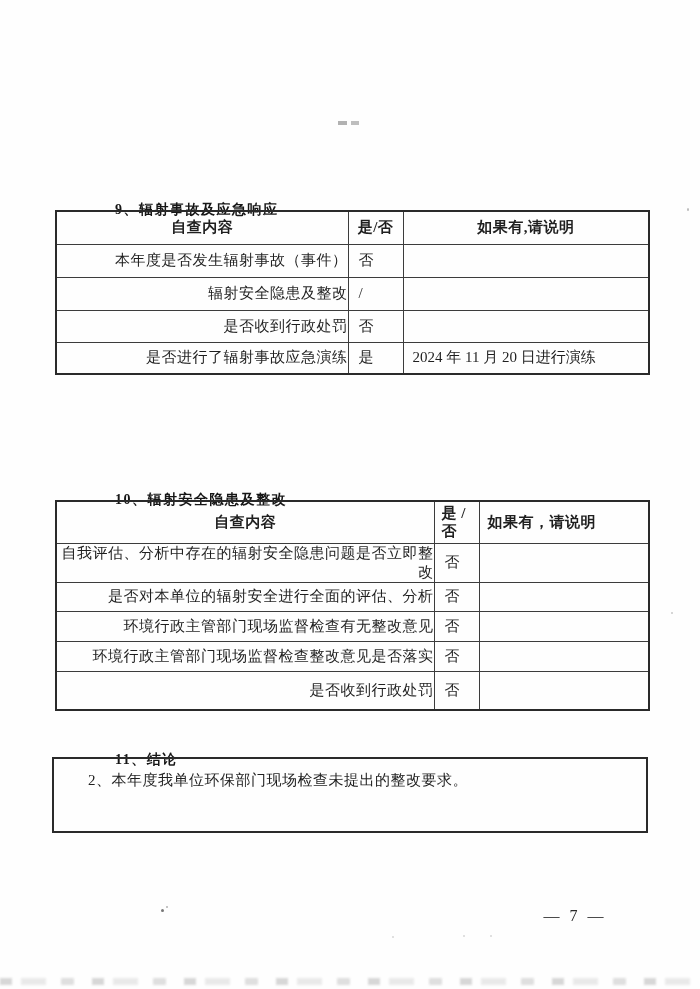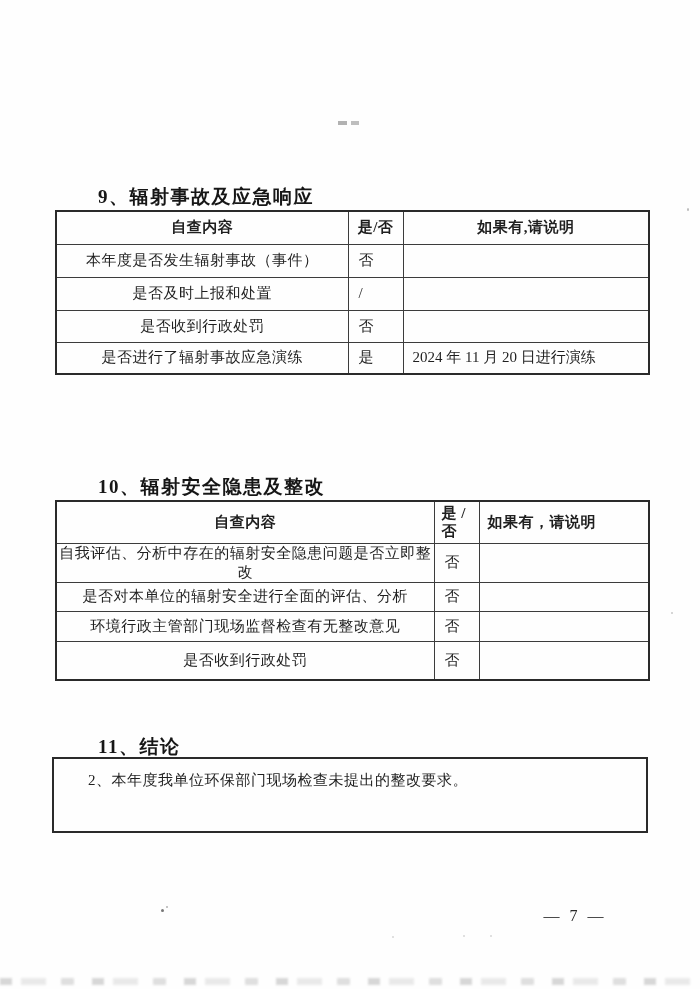--- a/index.html
+++ b/index.html
@@ -3,33 +3,33 @@
 <meta charset="utf-8">
 <style>
   html,body { margin:0; padding:0; background:#e8e8e8; }
   .page {
     position:relative; width:700px; height:989px; margin:0 auto;
     background:#fefefe; overflow:hidden;
     font-family:"Liberation Serif","DejaVu Serif",serif;
     color:#1e1e1e;
   }
   .sec-title {
-    position:absolute; margin:0; font-size:19px; font-weight:bold;
+    position:absolute; margin:17px; font-size:14px; font-weight:bold;
     letter-spacing:1.5px; color:#161616; white-space:nowrap;
   }
   table.sheet {
     position:absolute; border-collapse:collapse; table-layout:fixed;
     border:2px solid #2a2a2a; background:transparent;
   }
   .sheet th, .sheet td {
     border:1px solid #3c3c3c; font-size:15px; color:#1f1f1f;
     padding:0; overflow:hidden; vertical-align:middle;
   }
   .sheet th { font-weight:bold; letter-spacing:0.5px; }
-  .sheet td.c1 { text-align:center; letter-spacing:0.5px; }
+  .sheet td.c1 { text-align:right; letter-spacing:0.5px; }
   .t1 td.c2 { text-align:left; padding-left:10px; }
   .t2 td.c2 { text-align:left; padding-left:10px; }
   .sheet td.c3 { text-align:left; padding-left:9px; }
   .t2 th.c2h { text-align:left; padding-left:7px; line-height:18px; font-weight:bold; }
   .t2 th.c3h { text-align:left; padding-left:8px; }
   .conc-box {
     position:absolute; left:52px; top:757px; width:592px; height:72px;
     border:2px solid #2a2a2a; background:transparent;
   }
   .conc-line {
@@ -92,21 +92,21 @@
         <th>自查内容</th>
         <th>是/否</th>
         <th>如果有,请说明</th>
       </tr>
       <tr style="height:33px">
         <td class="c1">本年度是否发生辐射事故（事件）</td>
         <td class="c2">否</td>
         <td class="c3"></td>
       </tr>
       <tr style="height:33px">
-        <td class="c1">是否及时上报和处置</td>
+        <td class="c1">辐射安全隐患及整改</td>
         <td class="c2">/</td>
         <td class="c3"></td>
       </tr>
       <tr style="height:32px">
         <td class="c1">是否收到行政处罚</td>
         <td class="c2">否</td>
         <td class="c3"></td>
       </tr>
       <tr style="height:32px">
         <td class="c1">是否进行了辐射事故应急演练</td>
@@ -141,20 +141,25 @@
       <tr style="height:29px">
         <td class="c1">是否对本单位的辐射安全进行全面的评估、分析</td>
         <td class="c2">否</td>
         <td class="c3"></td>
       </tr>
       <tr style="height:30px">
         <td class="c1">环境行政主管部门现场监督检查有无整改意见</td>
         <td class="c2">否</td>
         <td class="c3"></td>
       </tr>
+      <tr style="height:30px">
+        <td class="c1">环境行政主管部门现场监督检查整改意见是否落实</td>
+        <td class="c2">否</td>
+        <td class="c3"></td>
+      </tr>
       <tr style="height:39px">
         <td class="c1">是否收到行政处罚</td>
         <td class="c2">否</td>
         <td class="c3"></td>
       </tr>
     </tbody>
   </table>
 
   <h2 class="sec-title" style="left:98px; top:734px;">11、结论</h2>
 

